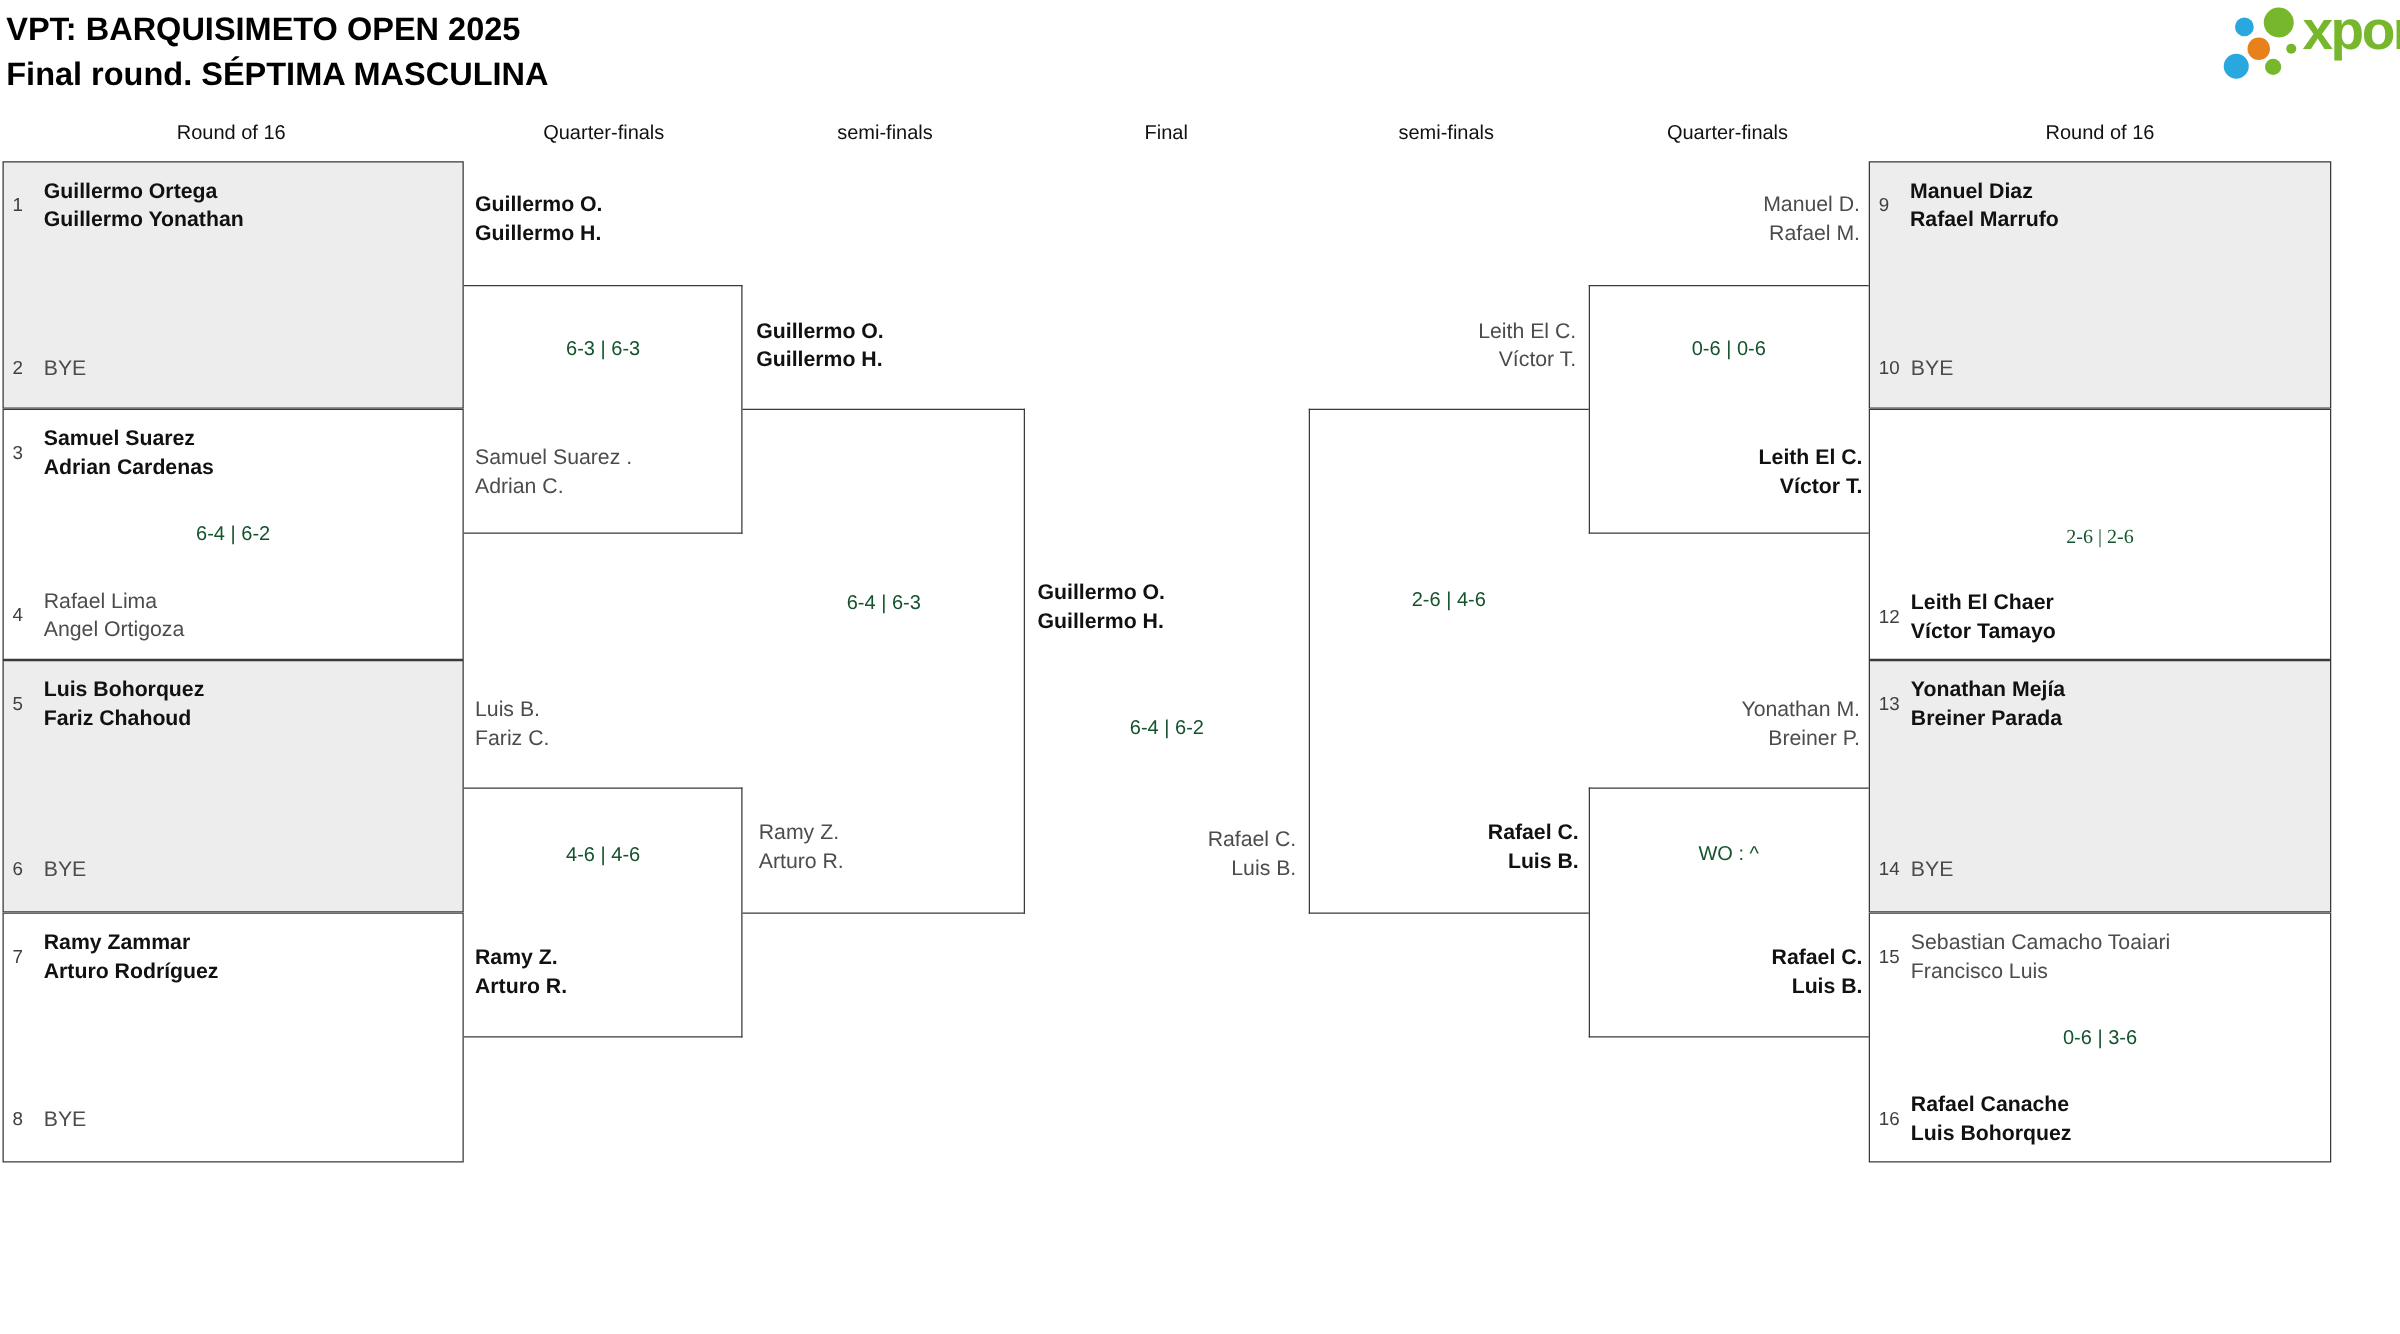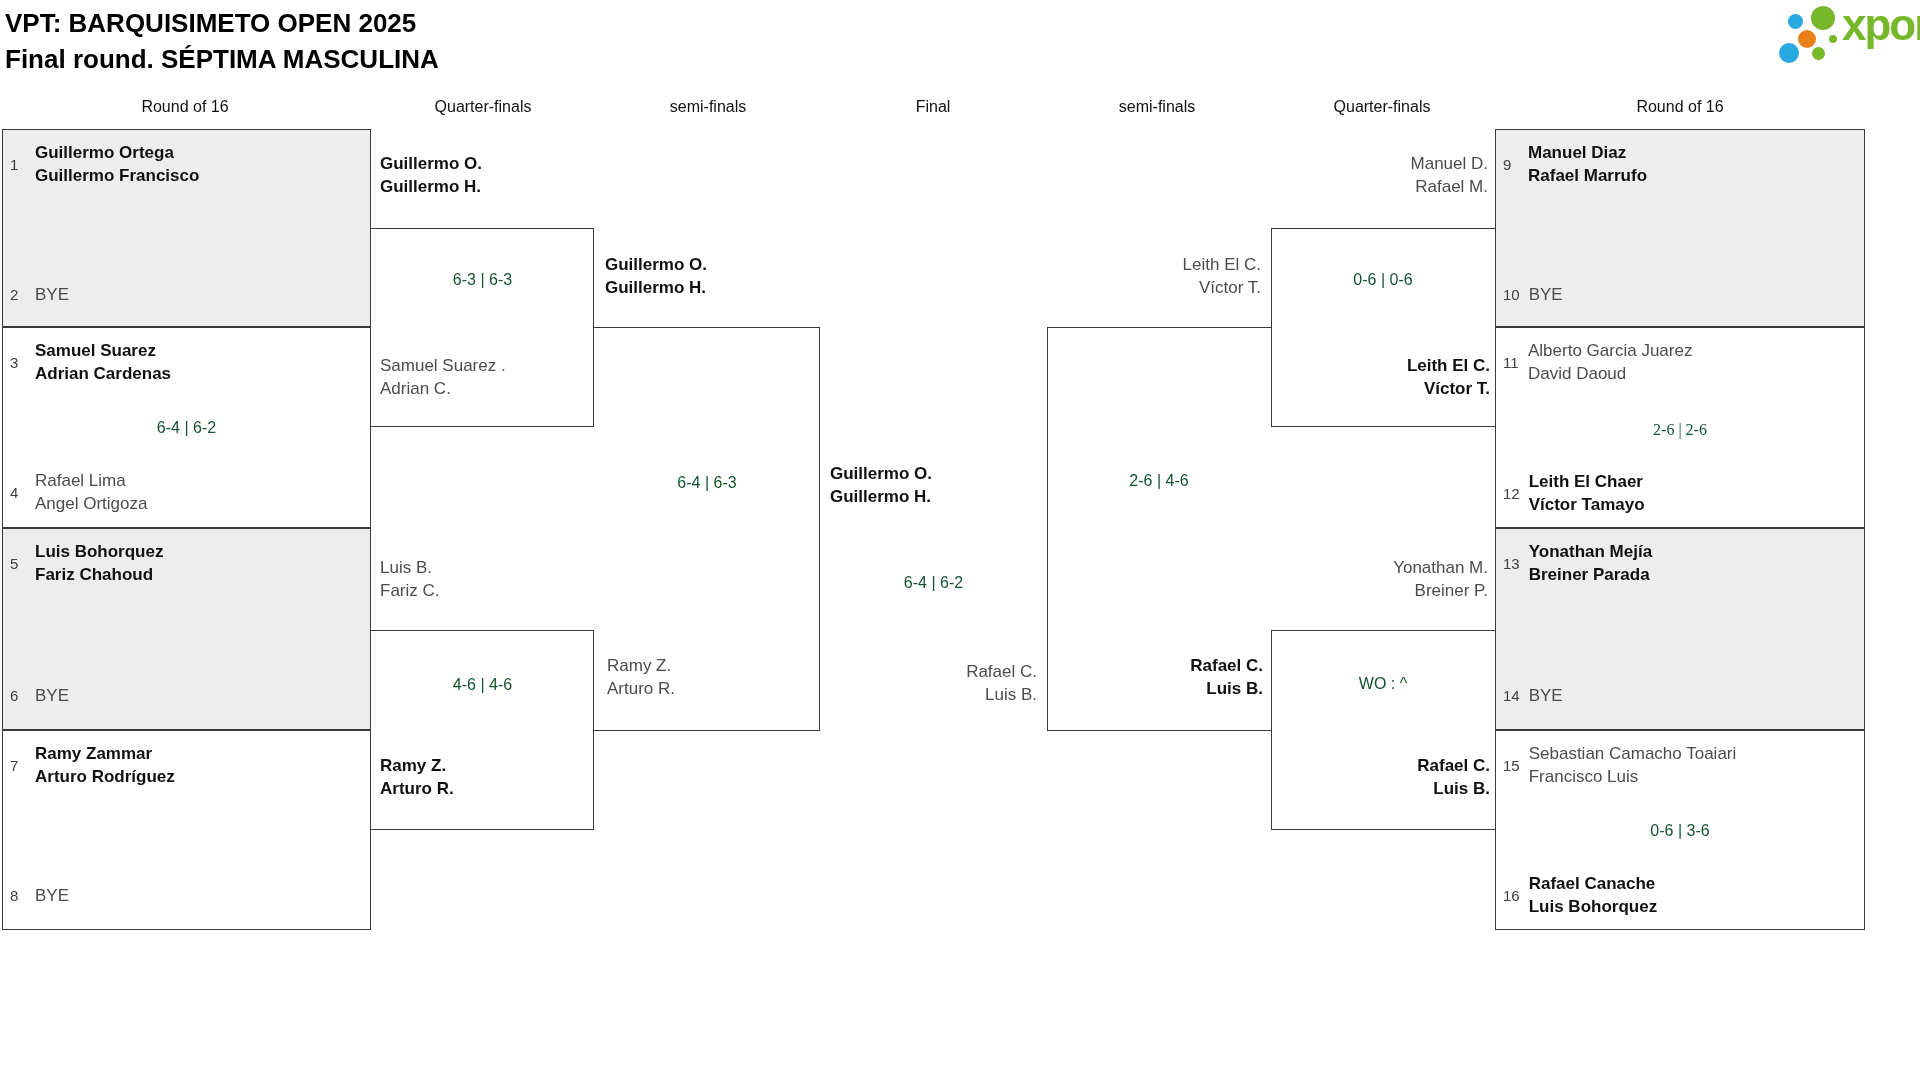--- a/index.html
+++ b/index.html
@@ -78,21 +78,21 @@
   <div class="conn l" style="left:371px;top:630px;width:223px;height:200px;"></div>
   <div class="conn l" style="left:594px;top:327px;width:226px;height:404px;"></div>
   <div class="conn r" style="left:1047px;top:327px;width:224px;height:404px;"></div>
   <div class="conn r" style="left:1271px;top:228px;width:224px;height:199px;"></div>
   <div class="conn r" style="left:1271px;top:630px;width:224px;height:200px;"></div>
 
   <div class="entry" style="left:10px;top:141px;">
     <span class="seed">1</span>
     <span class="names winner">
       <span class="nline">Guillermo Ortega</span>
-      <span class="nline">Guillermo Francisco</span>
+      <span class="nline">Guillermo Yonathan</span>
     </span>
   </div>
   <div class="entry" style="left:10px;top:283px;">
     <span class="seed">2</span>
     <span class="names">
         <span class="nline">BYE</span>
       </span>
   </div>
 
   <div class="entry" style="left:10px;top:339px;">
@@ -146,27 +146,20 @@
       <span class="nline">Rafael Marrufo</span>
     </span>
   </div>
   <div class="entry" style="left:1503px;top:283px;">
     <span class="seed">10</span>
     <span class="names">
         <span class="nline">BYE</span>
       </span>
   </div>
 
-  <div class="entry" style="left:1503px;top:339px;">
-    <span class="seed">11</span>
-    <span class="names">
-      <span class="nline">Alberto Garcia Juarez</span>
-      <span class="nline">David Daoud</span>
-    </span>
-  </div>
   <div class="score" style="left:1495px;top:419px;width:370px;font-family:Liberation Serif, serif;">2-6 | 2-6</div>
   <div class="entry" style="left:1503px;top:470px;justify-content:flex-end;">
     <span class="seed">12</span>
     <span class="names winner">
       <span class="nline">Leith El Chaer</span>
       <span class="nline">Víctor Tamayo</span>
     </span>
   </div>
 
   <div class="entry" style="left:1503px;top:540px;">

